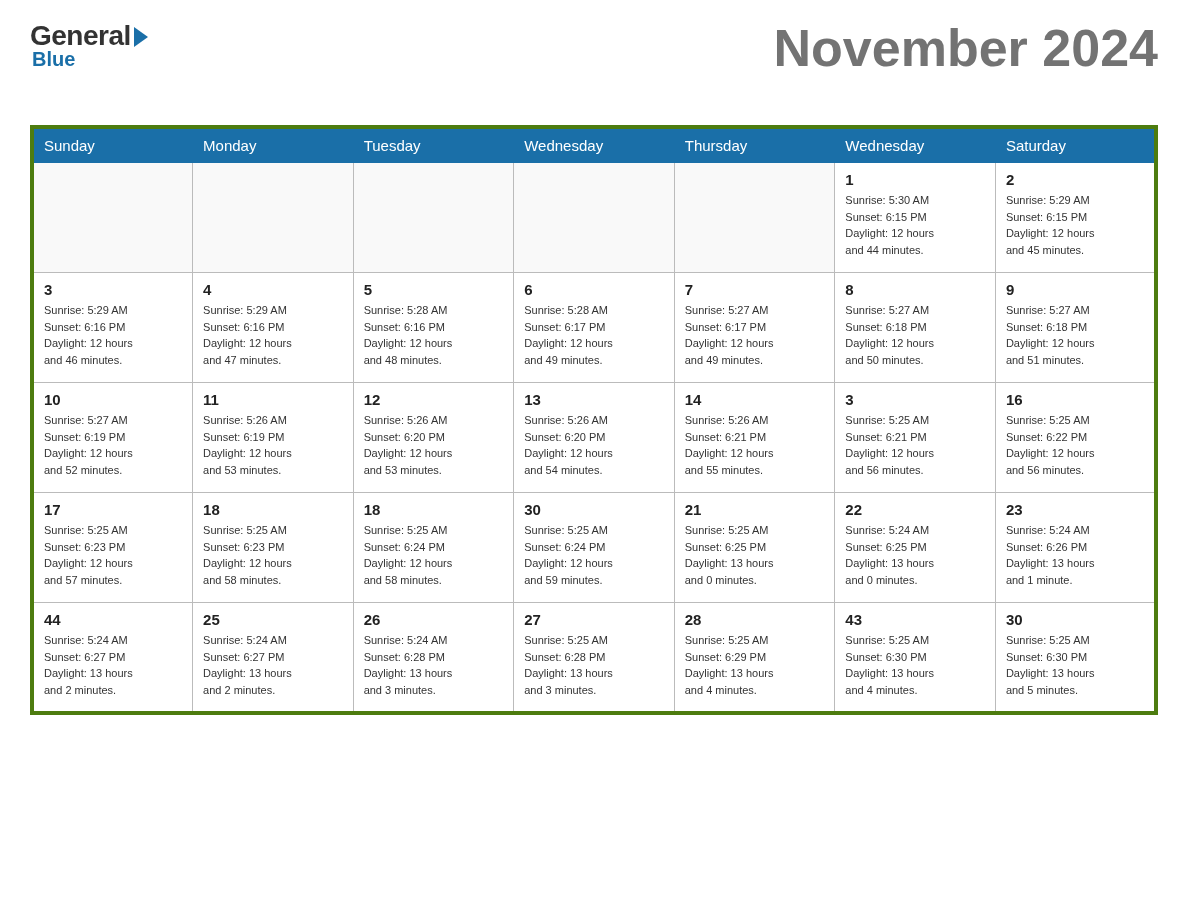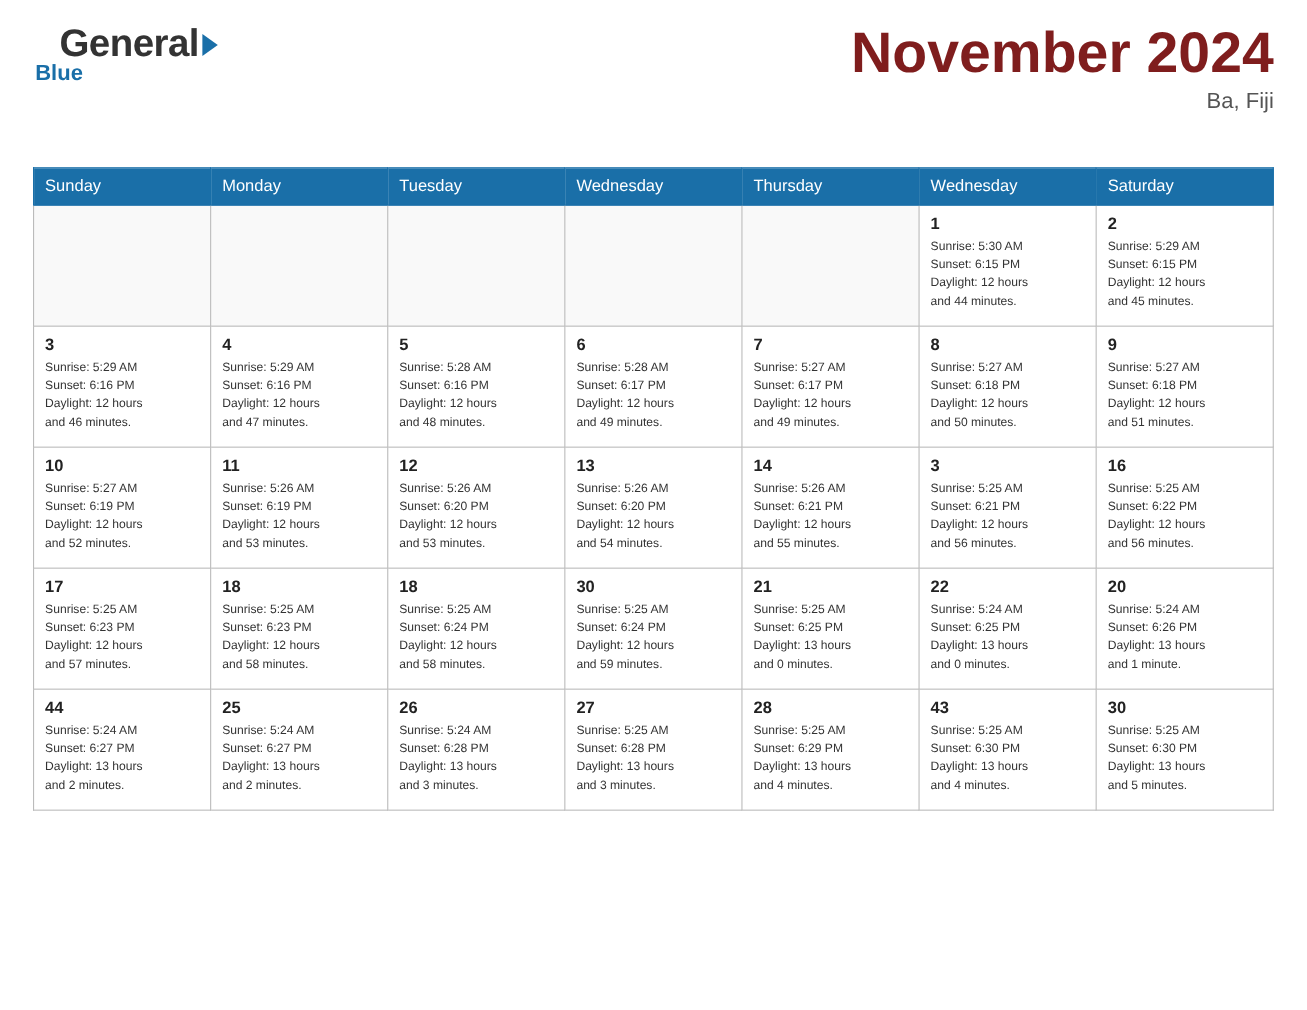--- a/index.html
+++ b/index.html
@@ -20,25 +20,24 @@
     .logo {
       display: flex;
       flex-direction: column;
       align-items: flex-start;
     }
     .logo-top {
       display: flex;
       align-items: center;
     }
     .logo-general {
-      font-size: 35px;
+      font-size: 28px;
       font-weight: bold;
       color: #333;
       letter-spacing: -0.5px;
-      margin-left: 24px;
     }
     .logo-arrow {
       width: 0;
       height: 0;
       border-left: 14px solid #1a6fa8;
       border-top: 10px solid transparent;
       border-bottom: 10px solid transparent;
       margin-left: 3px;
       margin-top: 2px;
     }
@@ -48,32 +47,32 @@
       color: #1a6fa8;
       margin-top: -4px;
       margin-left: 2px;
     }
     .title-block {
       text-align: right;
     }
     .month-title {
       font-size: 52px;
       font-weight: bold;
-      color: #7f1d1d;
+      color: #737373;
       line-height: 1.1;
     }
     .location {
       font-size: 20px;
       color: #555;
       margin-top: 4px;
     }
     .calendar {
       width: 100%;
       border-collapse: collapse;
-      border: 1px solid #4d7c0f;
+      border: 4px solid #4d7c0f;
       margin-top: 48px;
     }
     .calendar th {
       background-color: #1a6fa8;
       color: #fff;
       padding: 8px 10px;
       font-size: 15px;
       font-weight: normal;
       text-align: left;
       border: 1px solid #1a6fa8;
@@ -110,21 +109,20 @@
 <div class="header">
   <div class="logo">
     <div class="logo-top">
       <span class="logo-general">General</span>
       <div class="logo-arrow"></div>
     </div>
     <span class="logo-blue">Blue</span>
   </div>
   <div class="title-block">
     <div class="month-title">November 2024</div>
-    <div class="location">Ba, Fiji</div>
   </div>
 </div>
 
 <table class="calendar">
   <thead>
     <tr>
     <th>Sunday</th>
         <th>Monday</th>
         <th>Tuesday</th>
         <th>Wednesday</th>
@@ -228,21 +226,21 @@
         </td>
         <td>
           <div class="day-num">21</div>
           <div class="day-info">Sunrise: 5:25 AM<br>Sunset: 6:25 PM<br>Daylight: 13 hours<br>and 0 minutes.</div>
         </td>
         <td>
           <div class="day-num">22</div>
           <div class="day-info">Sunrise: 5:24 AM<br>Sunset: 6:25 PM<br>Daylight: 13 hours<br>and 0 minutes.</div>
         </td>
         <td>
-          <div class="day-num">20</div>
+          <div class="day-num">23</div>
           <div class="day-info">Sunrise: 5:24 AM<br>Sunset: 6:26 PM<br>Daylight: 13 hours<br>and 1 minute.</div>
         </td>
       </tr>
       <tr>
         <td>
           <div class="day-num">44</div>
           <div class="day-info">Sunrise: 5:24 AM<br>Sunset: 6:27 PM<br>Daylight: 13 hours<br>and 2 minutes.</div>
         </td>
         <td>
           <div class="day-num">25</div>

